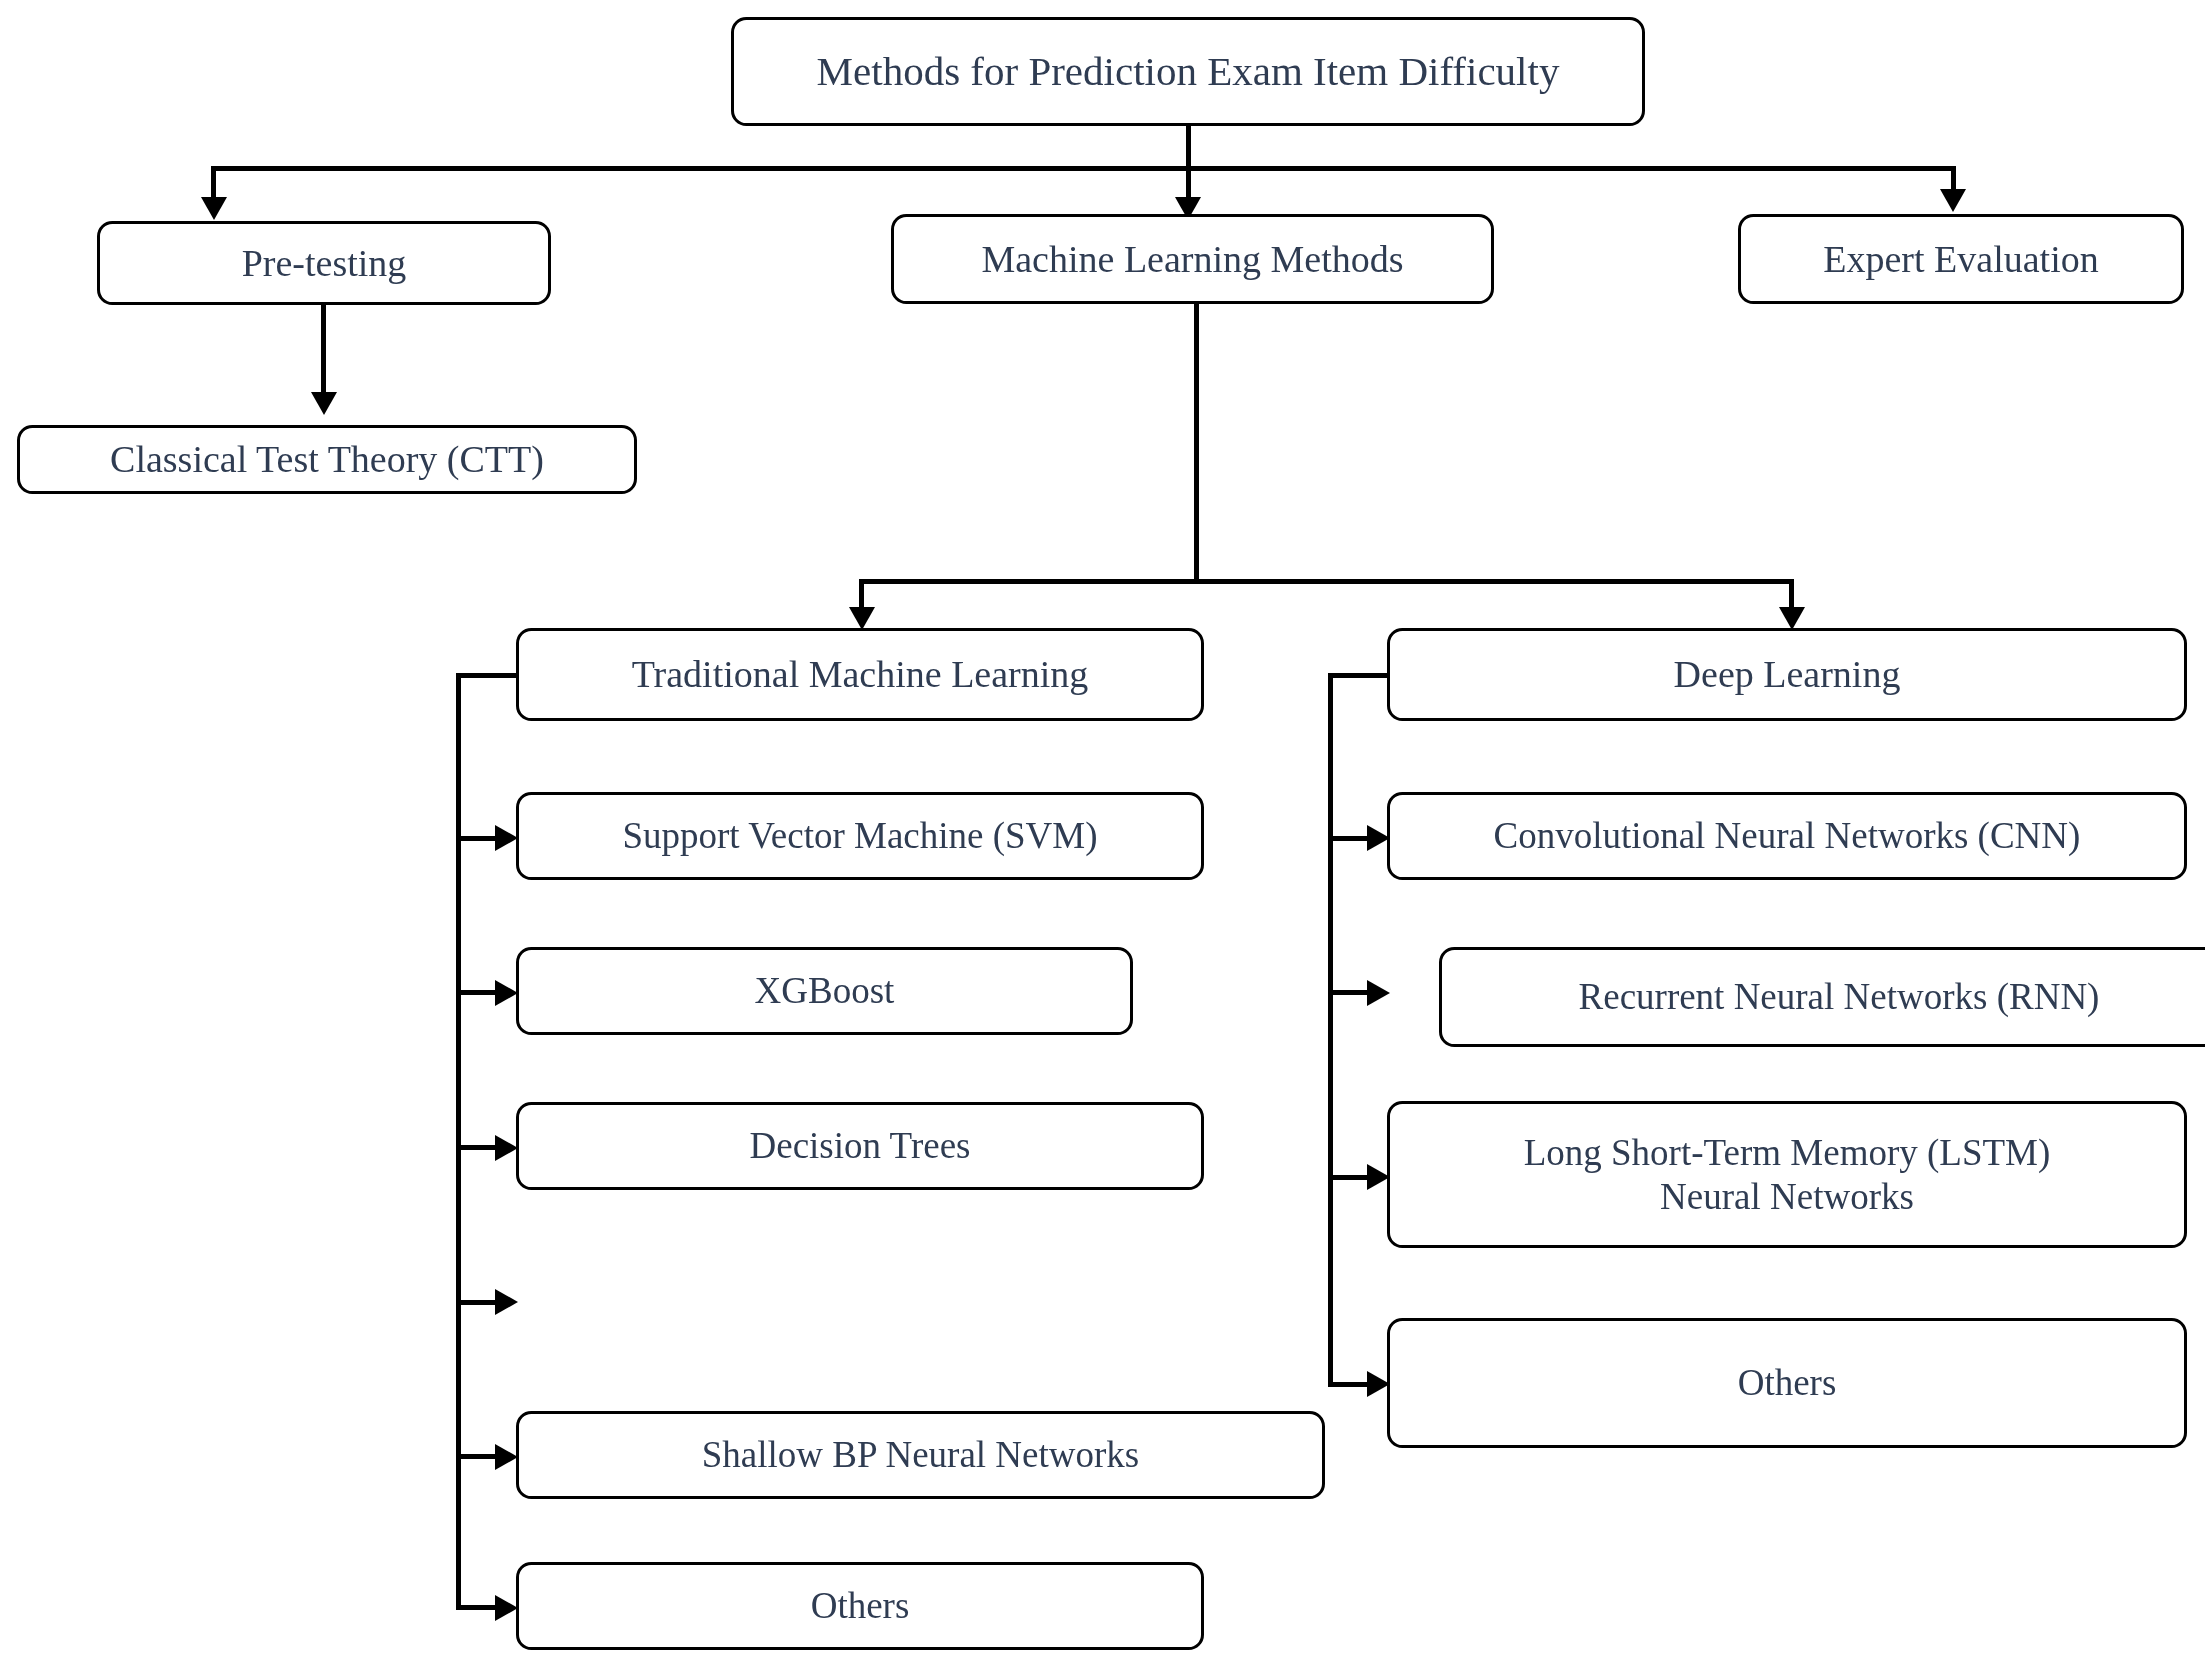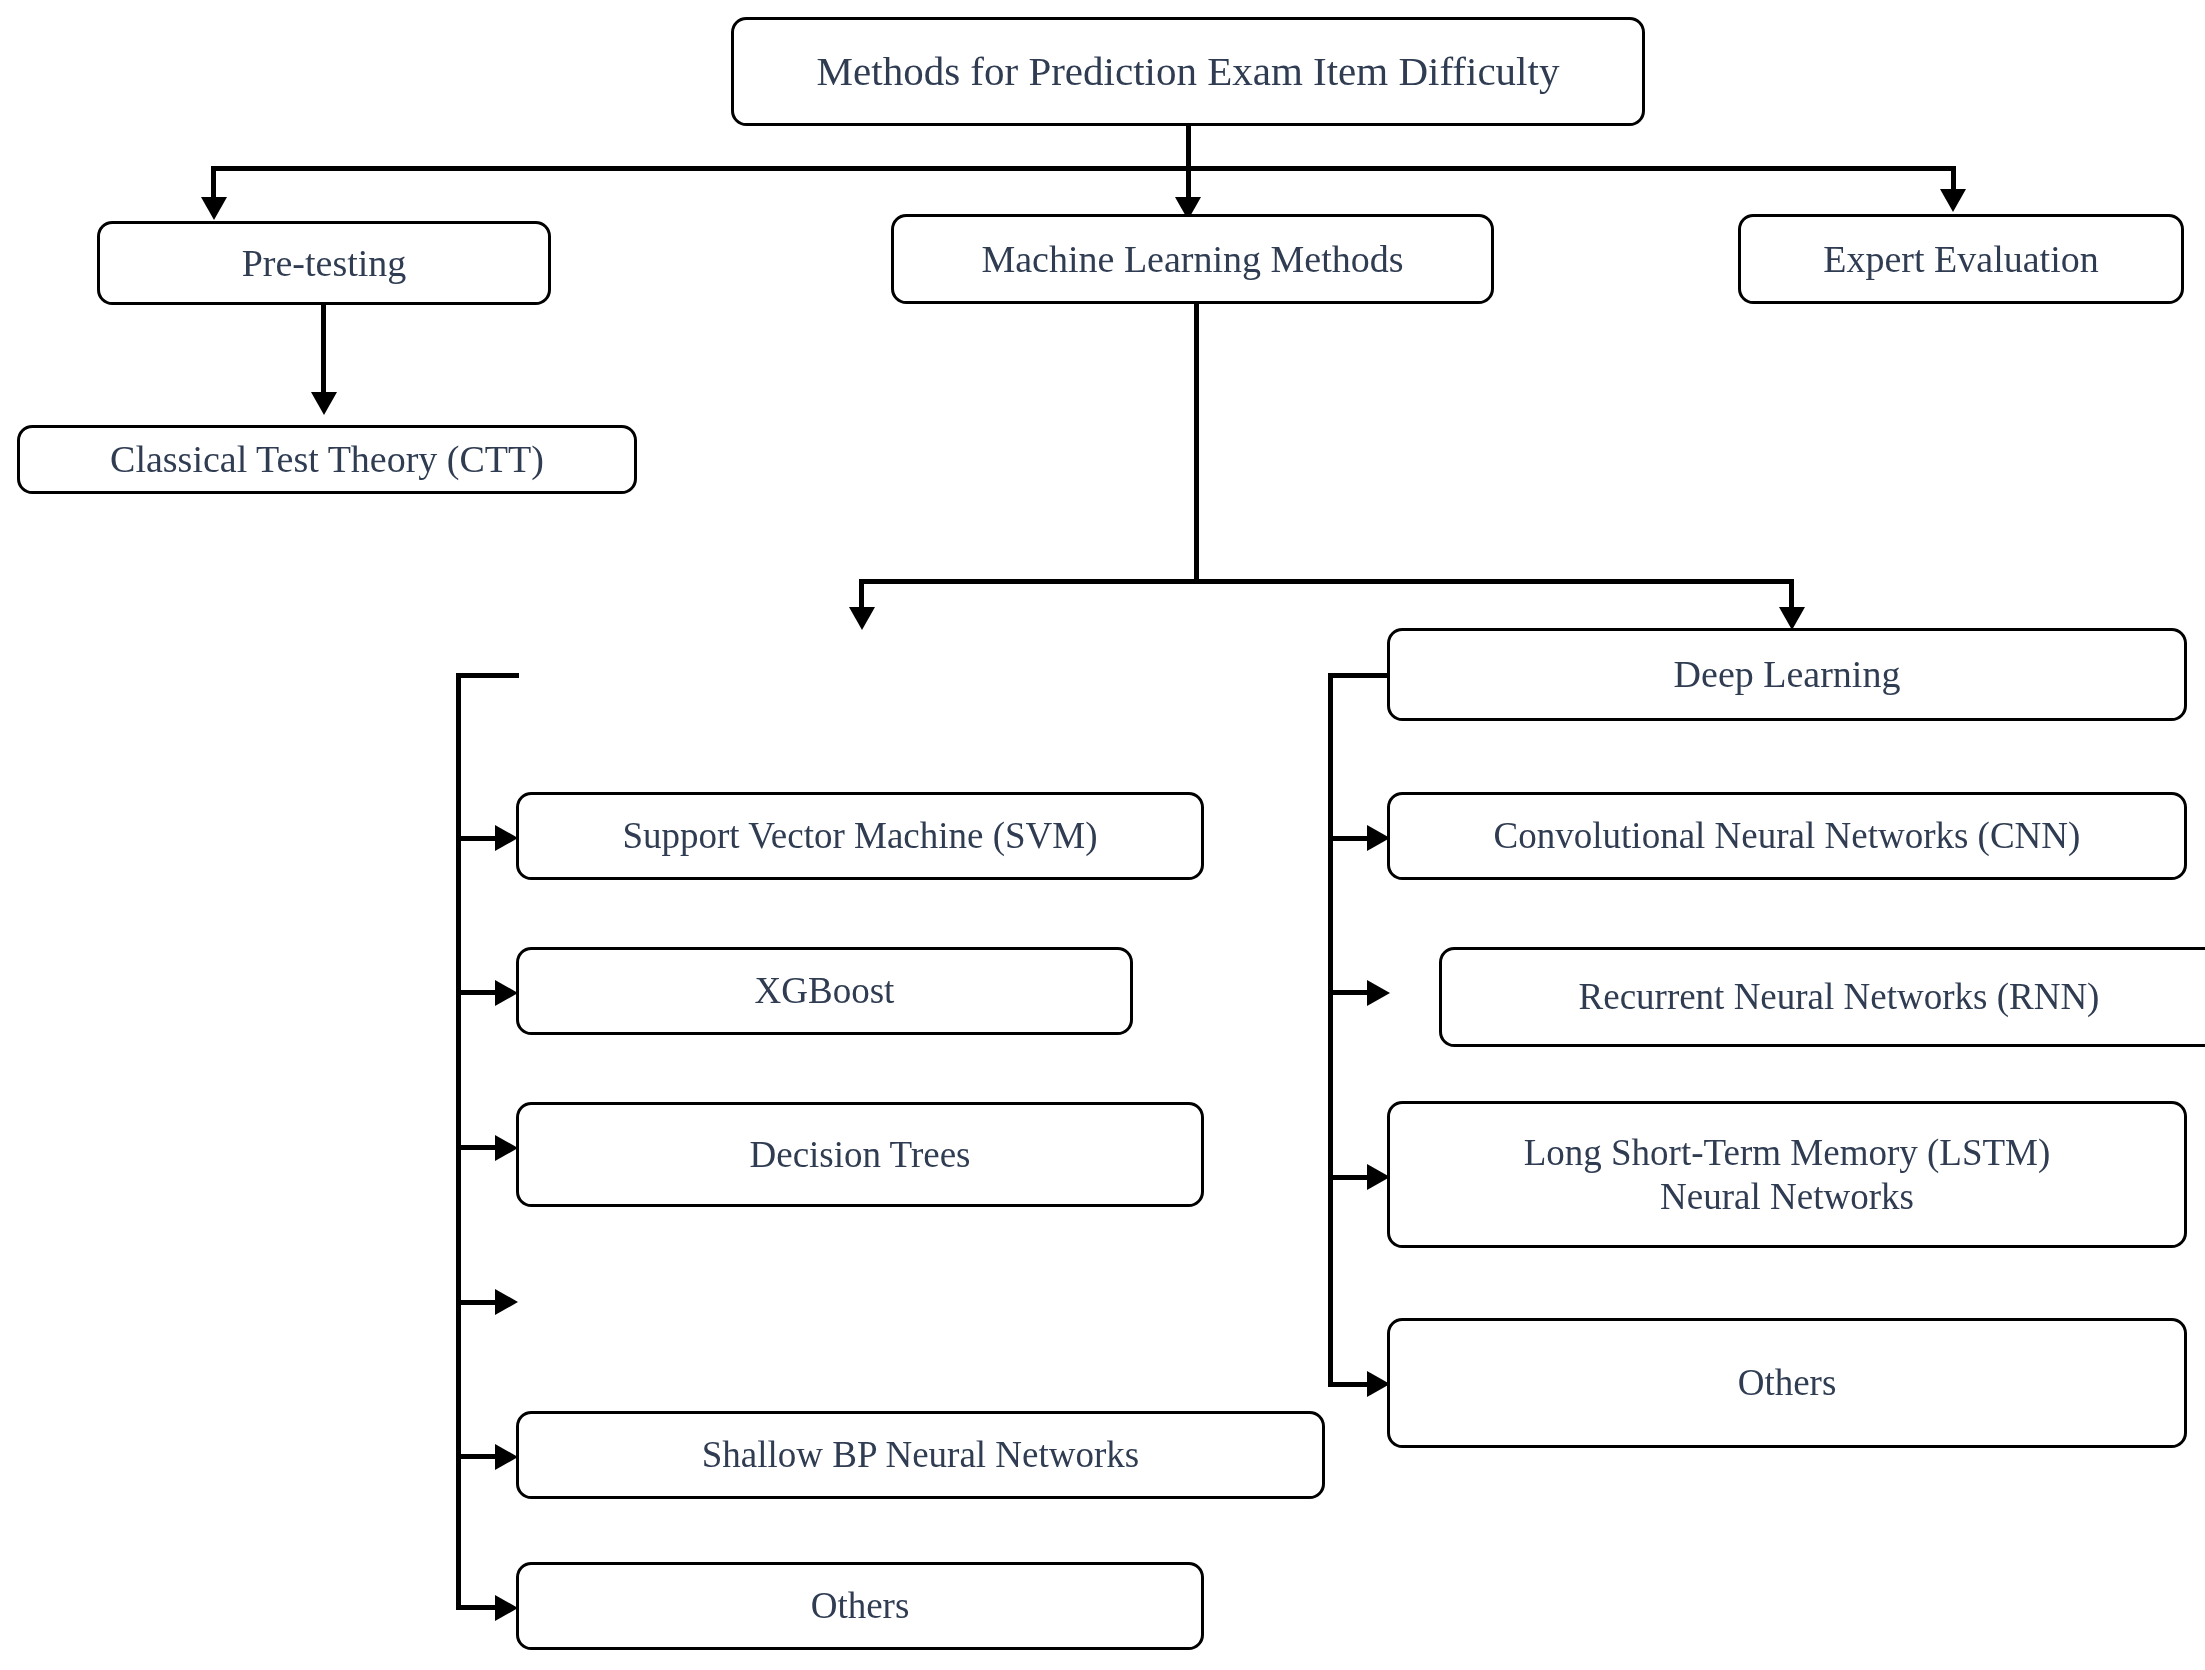--- a/index.html
+++ b/index.html
@@ -113,20 +113,23 @@
 
   <div class="vline" style="left:1194px; top:304px; height:279px;"></div>
   <div class="hline" style="left:859px; top:579px; width:935px;"></div>
 
   <div class="vline" style="left:859px; top:579px; height:34px;"></div>
   <div class="arrow-down" style="left:849px; top:607px;"></div>
 
   <div class="vline" style="left:1789px; top:579px; height:34px;"></div>
   <div class="arrow-down" style="left:1779px; top:607px;"></div>
 
+  <div class="node fs-l2" style="left:516px; top:628px; width:688px; height:93px;">
+    <span class="node-label">Traditional Machine Learning</span>
+  </div>
 
   <div class="node fs-l2" style="left:1387px; top:628px; width:800px; height:93px;align-items:center;">
     <span class="node-label">Deep Learning</span>
   </div>
 
   <div class="hline" style="left:456px; top:673px; width:63px;"></div>
   <div class="vline" style="left:456px; top:673px; height:937px;"></div>
 
   <div class="hline" style="left:456px; top:836px; width:43px;"></div>
   <div class="arrow-right" style="left:495px; top:825px;"></div>
@@ -147,21 +150,21 @@
   <div class="arrow-right" style="left:495px; top:1595px;"></div>
 
   <div class="node fs-leaf" style="left:516px; top:792px; width:688px; height:88px;">
     <span class="node-label">Support Vector Machine (SVM)</span>
   </div>
 
   <div class="node fs-leaf" style="left:516px; top:947px; width:617px; height:88px;">
     <span class="node-label">XGBoost</span>
   </div>
 
-  <div class="node fs-leaf" style="left:516px; top:1102px; width:688px; height:105px;">
+  <div class="node fs-leaf" style="left:516px; top:1102px; width:688px; height:88px;">
     <span class="node-label">Decision Trees</span>
   </div>
 
 
   <div class="node fs-leaf" style="left:516px; top:1411px; width:809px; height:88px;">
     <span class="node-label">Shallow BP Neural Networks</span>
   </div>
 
   <div class="node fs-leaf" style="left:516px; top:1562px; width:688px; height:88px;">
     <span class="node-label">Others</span>

